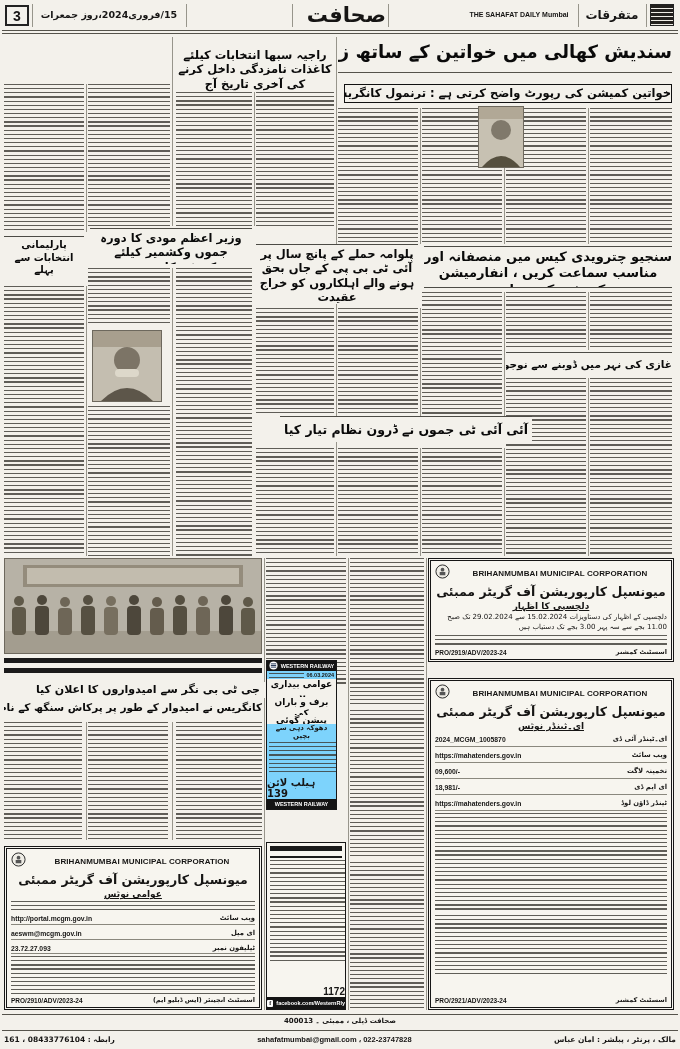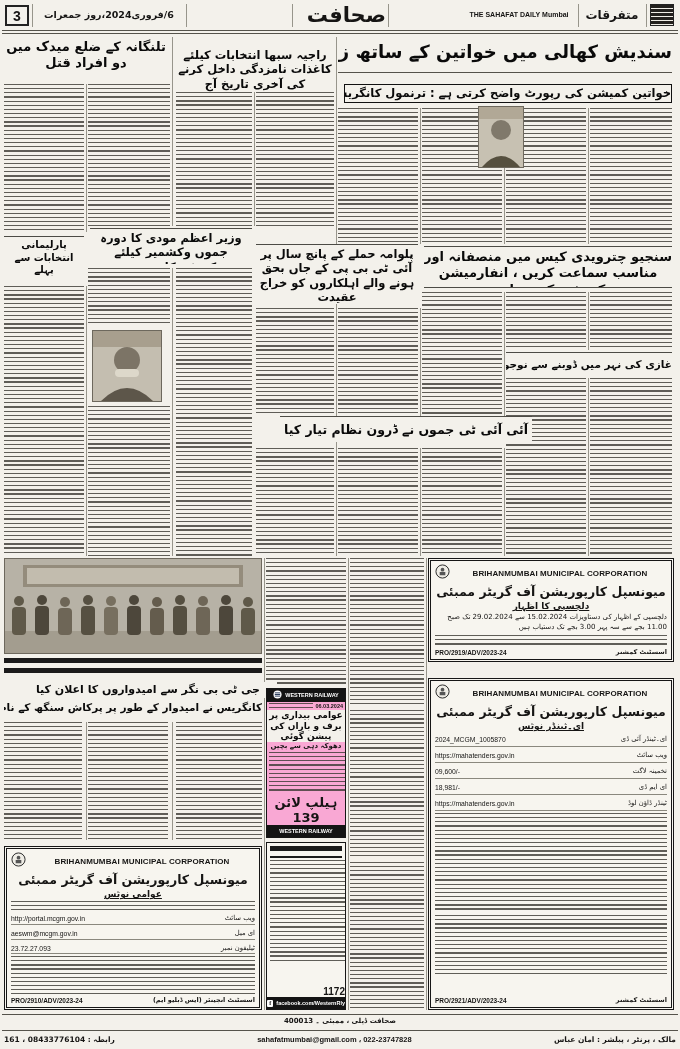--- a/index.html
+++ b/index.html
@@ -15,49 +15,48 @@
   .cap{position:absolute;background-image:repeating-linear-gradient(180deg,#1b1b1b 0 5px,transparent 5px 10px)}
   .vr{position:absolute;width:1px;background:#97958b}
   .hr{position:absolute;height:1px;background:#55534b}
   .nowrap{white-space:nowrap}
   .ad{position:absolute;border:3px double #161616;background:#f7f5ef;display:flex;flex-direction:column;padding:3px 4px;gap:2px;overflow:hidden}
   .ad-en{font-size:8px;font-weight:bold;text-align:center;letter-spacing:.1px;line-height:1.2}
   .ad-ur{font-size:12.5px;font-weight:bold;text-align:center;direction:rtl;line-height:1.15;font-family:"DejaVu Sans","Liberation Sans",sans-serif}
   .ad-type{font-size:9px;font-weight:bold;text-align:center;direction:rtl;text-decoration:underline;font-family:"DejaVu Sans","Liberation Sans",sans-serif}
   .tiny{font-size:7px;line-height:1.4}
   .adfoot{margin-top:auto;display:flex;justify-content:space-between;align-items:flex-end;font-size:6.5px;font-weight:bold}
-  .trow{display:flex;justify-content:space-between;border-bottom:1px solid #8a887e;font-size:6.8px;line-height:13px;font-weight:normal;overflow:hidden}
+  .trow{display:flex;justify-content:space-between;border-bottom:1px solid #8a887e;font-size:6.8px;line-height:13px;font-weight:bold;overflow:hidden}
   .blackbar{background:#141414;color:#fff;display:flex;align-items:center;justify-content:center;gap:3px;font-weight:bold}
   .photo{position:absolute;border:1px solid #6d685d;background:#bcb6a9;overflow:hidden}
   .gk{width:100%;background-image:repeating-linear-gradient(180deg,rgba(58,56,50,.8) 0 1.2px,transparent 1.2px 4.15px)}
   .hdrtxt{position:absolute;font-weight:bold;overflow:hidden}
   .fb{width:7px;height:7px;background:#fff;color:#111;font:bold 6px/7px "Liberation Serif",serif;border-radius:1px;text-align:center}
   .logoBox{position:absolute;border:1px solid #222;background:#23211e;background-image:repeating-linear-gradient(0deg,#efede6 0 1px,transparent 1px 4px)}
 </style>
 </head>
 <body>
 
 <div id="page">
 
   <div class="abs hdrtxt" style="left:5px;top:5px;width:24px;height:21px;border:2px solid #222;font-size:14px;line-height:18px;text-align:center">3</div>
   <div class="vr" style="left:32px;top:4px;height:23px"></div>
-  <div class="abs hdrtxt ur rtl" style="left:36px;top:9px;width:146px;height:14px;font-size:9.5px;text-align:center">6/فروری2024،روز جمعرات</div>
+  <div class="abs hdrtxt ur rtl" style="left:36px;top:9px;width:146px;height:14px;font-size:9.5px;text-align:center">15/فروری2024،روز جمعرات</div>
   <div class="vr" style="left:186px;top:4px;height:23px"></div>
   <div class="vr" style="left:292px;top:4px;height:23px"></div>
   <div class="abs hdrtxt ur" style="left:294px;top:3px;width:92px;height:25px;font-size:21px;line-height:25px;text-align:right;direction:rtl">صحافت</div>
   <div class="vr" style="left:388px;top:4px;height:23px"></div>
   <div class="abs hdrtxt ltr" style="left:462px;top:11px;width:114px;height:10px;font-size:7px;text-align:center">THE SAHAFAT DAILY Mumbai</div>
   <div class="vr" style="left:578px;top:4px;height:23px"></div>
   <div class="abs hdrtxt ur rtl" style="left:582px;top:8px;width:60px;height:16px;font-size:12px;text-align:center">متفرقات</div>
   <div class="vr" style="left:646px;top:4px;height:23px"></div>
   <div class="logoBox" style="left:650px;top:4px;width:24px;height:22px"></div>
   <div class="hr" style="left:2px;top:30px;width:676px"></div>
   <div class="hr" style="left:2px;top:33px;width:676px"></div>
 
-  <div class="hl" style="left:4px;top:39px;width:164px;height:42px;font-size:13px">تلنگانہ کے ضلع میدک میں دو افراد قتل</div>
   <div class="hl" style="left:176px;top:48px;width:158px;height:46px;font-size:11.5px">راجیہ سبھا انتخابات کیلئے کاغذات نامزدگی داخل کرنے کی آخری تاریخ آج</div>
   <div class="hl nowrap" style="left:338px;top:37px;width:334px;height:30px;font-size:18px;line-height:30px">سندیش کھالی میں خواتین کے ساتھ زیادتی نہیں ہوئی ہے</div>
   <div class="hr" style="left:338px;top:72px;width:334px"></div>
   <div class="hl nowrap" style="left:344px;top:84px;width:328px;height:19px;font-size:11.5px;line-height:16px;border:1px solid #111">خواتین کمیشن کی رپورٹ واضح کرتی ہے : ترنمول کانگریس</div>
 
   <div class="greek" style="left:4px;top:84px;width:80px;height:148px"></div>
   <div class="greek" style="left:88px;top:84px;width:82px;height:142px"></div>
   <div class="hl rule-top" style="left:4px;top:236px;width:80px;height:44px;font-size:10px">پارلیمانی انتخابات سے پہلے</div>
   <div class="greek" style="left:4px;top:286px;width:80px;height:270px"></div>
   <div class="greek" style="left:88px;top:268px;width:82px;height:58px"></div>
@@ -269,38 +268,38 @@
         <span class="ltr">23.72.27.093</span>
         <span class="rtl ur">ٹیلیفون نمبر</span>
       </div>
     <div class="gk" style="height:42px"></div>
     <div class="adfoot">
       <span class="ltr">PRO/2910/ADV/2023-24</span>
       <span class="rtl ur">اسسٹنٹ انجینئر (ایس ڈبلیو ایم)</span>
     </div>
   </div>
 
-  <div class="abs" style="left:266px;top:688px;width:80px;height:150px;border:1px solid #161616;background:#f9a8d4;display:flex;flex-direction:column;overflow:hidden">
+  <div class="abs" style="left:266px;top:660px;width:71px;height:150px;border:1px solid #161616;background:#7dd3fc;display:flex;flex-direction:column;overflow:hidden">
     <div class="blackbar" style="height:13px;font-size:5.5px">
       <span><svg width="9" height="9" viewBox="0 0 10 10">
             <circle cx="5" cy="5" r="4.5" fill="#fff"></circle>
             <path d="M2 3.2h6M2 5h6M2 6.8h6" stroke="#14284b" stroke-width="1"></path>
           </svg></span>
       <span>WESTERN RAILWAY</span>
     </div>
     <div style="display:flex;align-items:center;gap:2px;padding:1px 2px">
       <span class="gk" style="height:5px;flex:1"></span>
       <span class="ltr" style="font-size:5.5px;font-weight:bold">06.03.2024</span>
     </div>
     <div class="hl" style="position:static;font-size:9px;line-height:11px">عوامی بیداری پر</div>
     <div class="hl" style="position:static;font-size:9px;line-height:11px">برف و باراں کی</div>
     <div class="hl" style="position:static;font-size:9px;line-height:11px">پیشن گوئی</div>
     <div class="ur rtl" style="font-size:7px;font-weight:bold;text-align:center">دھوکہ دہی سے بچیں</div>
     <div class="gk" style="height:42px;margin:2px 2px"></div>
-    <div class="ur rtl" style="font-size:13px;font-weight:bold;text-align:center">ہیلپ لائن 139</div>
+    <div class="ur rtl" style="font-size:10px;font-weight:bold;text-align:left">ہیلپ لائن 139</div>
     <div class="blackbar" style="height:12px;font-size:5.5px;margin-top:auto">WESTERN RAILWAY</div>
   </div>
 
   <div class="abs" style="left:266px;top:842px;width:80px;height:168px;border:1px solid #161616;background:#f7f5ef;display:flex;flex-direction:column;overflow:hidden">
     <div class="cap" style="position:static;height:12px;margin:3px 3px 2px"></div>
     <div class="gk" style="height:104px;margin:0 3px"></div>
     <div class="ltr" style="font-size:10px;font-weight:bold;text-align:right;margin-top:auto">1172</div>
     <div class="blackbar" style="height:12px;font-size:5.5px">
       <span class="fb">f</span>
       <span>facebook.com/WesternRly</span>

